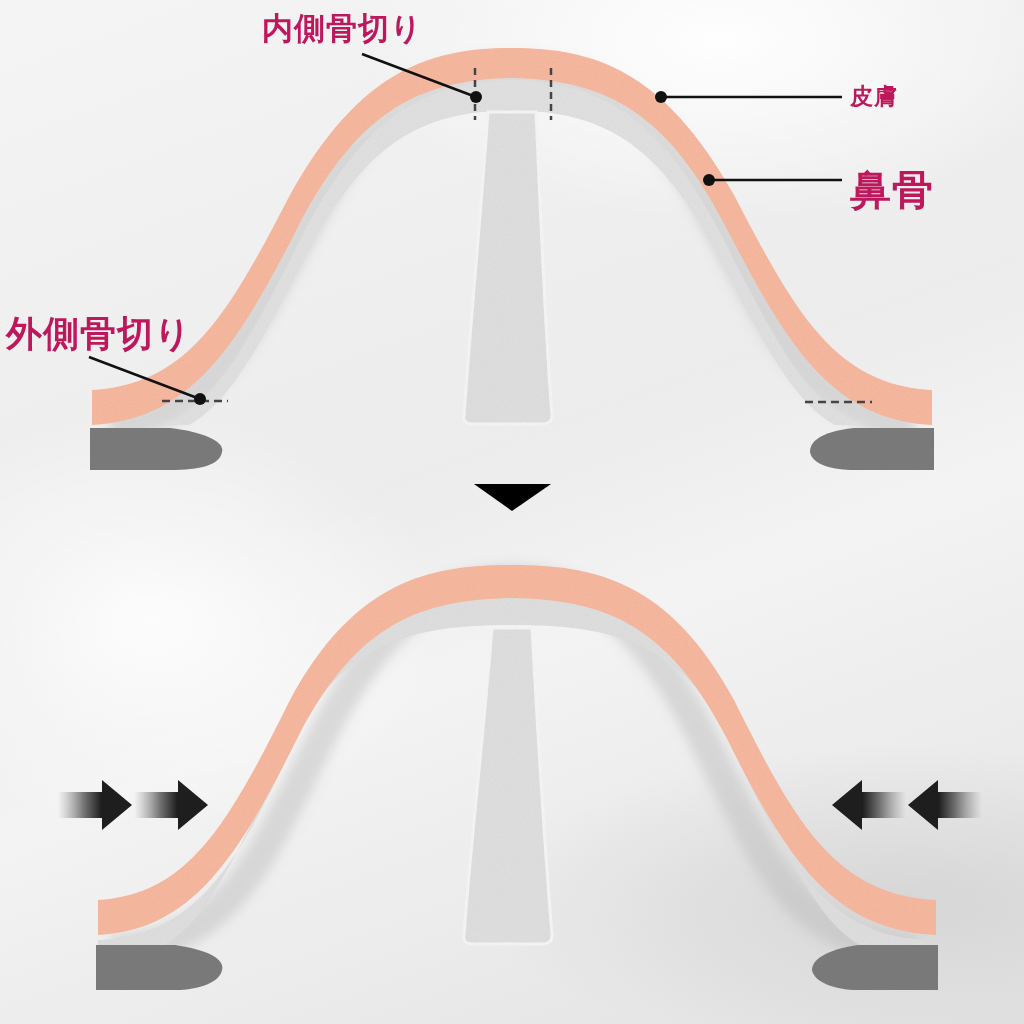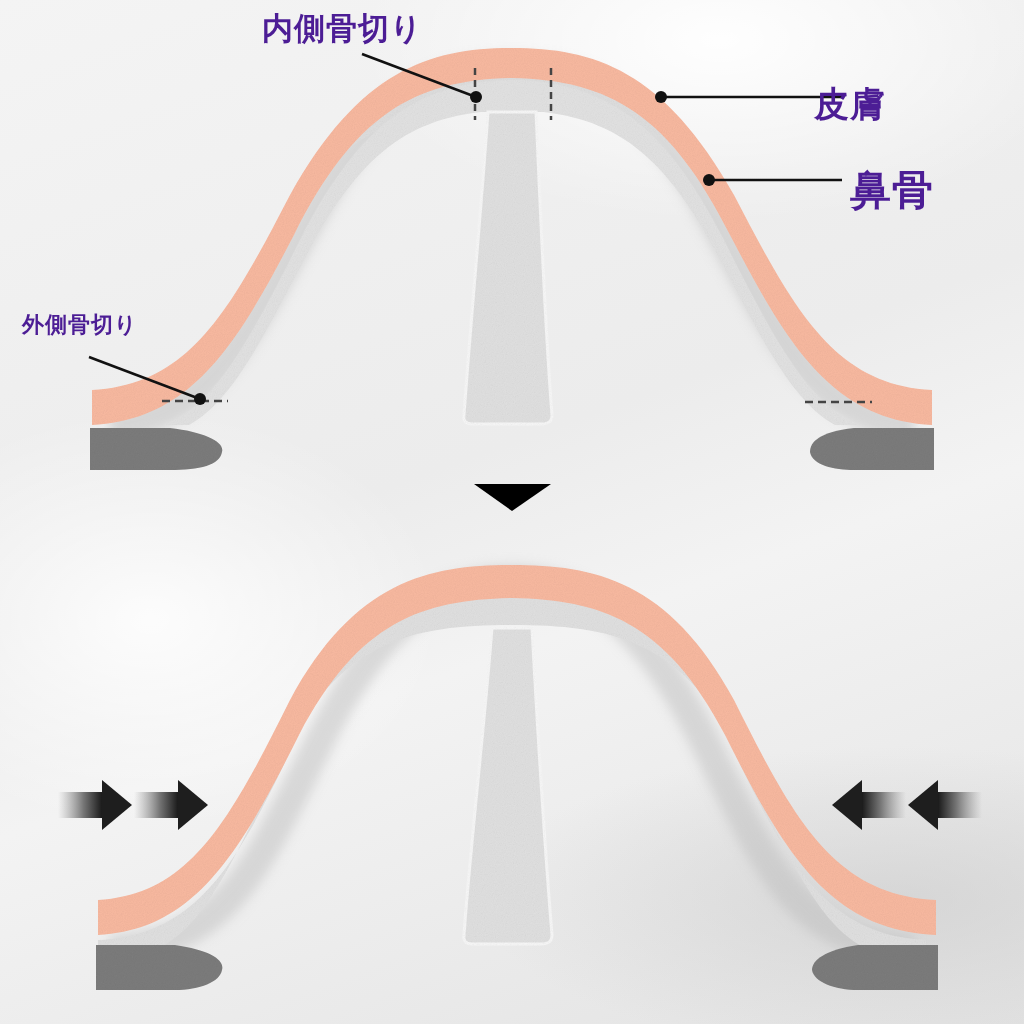--- a/index.html
+++ b/index.html
@@ -27,28 +27,28 @@
       position: absolute;
       left: 0;
       top: 0;
       width: 1024px;
       height: 1024px;
     }
     .label {
       position: absolute;
       font-family: "DejaVu Sans", sans-serif;
       font-weight: bold;
-      color: #4c1d95;
+      color: #be185d;
       white-space: nowrap;
       letter-spacing: 1px;
     }
     .label-inner { left: 262px; top: 8px; font-size: 31px; }
-    .label-skin { left: 814px; top: 81px; font-size: 35px; }
+    .label-skin { left: 850px; top: 81px; font-size: 23px; }
     .label-bone { left: 850px; top: 163px; font-size: 41px; }
-    .label-outer { left: 22px; top: 310px; font-size: 22px; }
+    .label-outer { left: 6px; top: 310px; font-size: 36px; }
   </style>
 </head>
 <body>
 
 <div class="bg"></div>
 
 <svg class="stage" viewBox="0 0 1024 1024">
   <defs>
     <filter id="soft" x="-10%" y="-10%" width="120%" height="120%">
       <feGaussianBlur stdDeviation="6"></feGaussianBlur>

